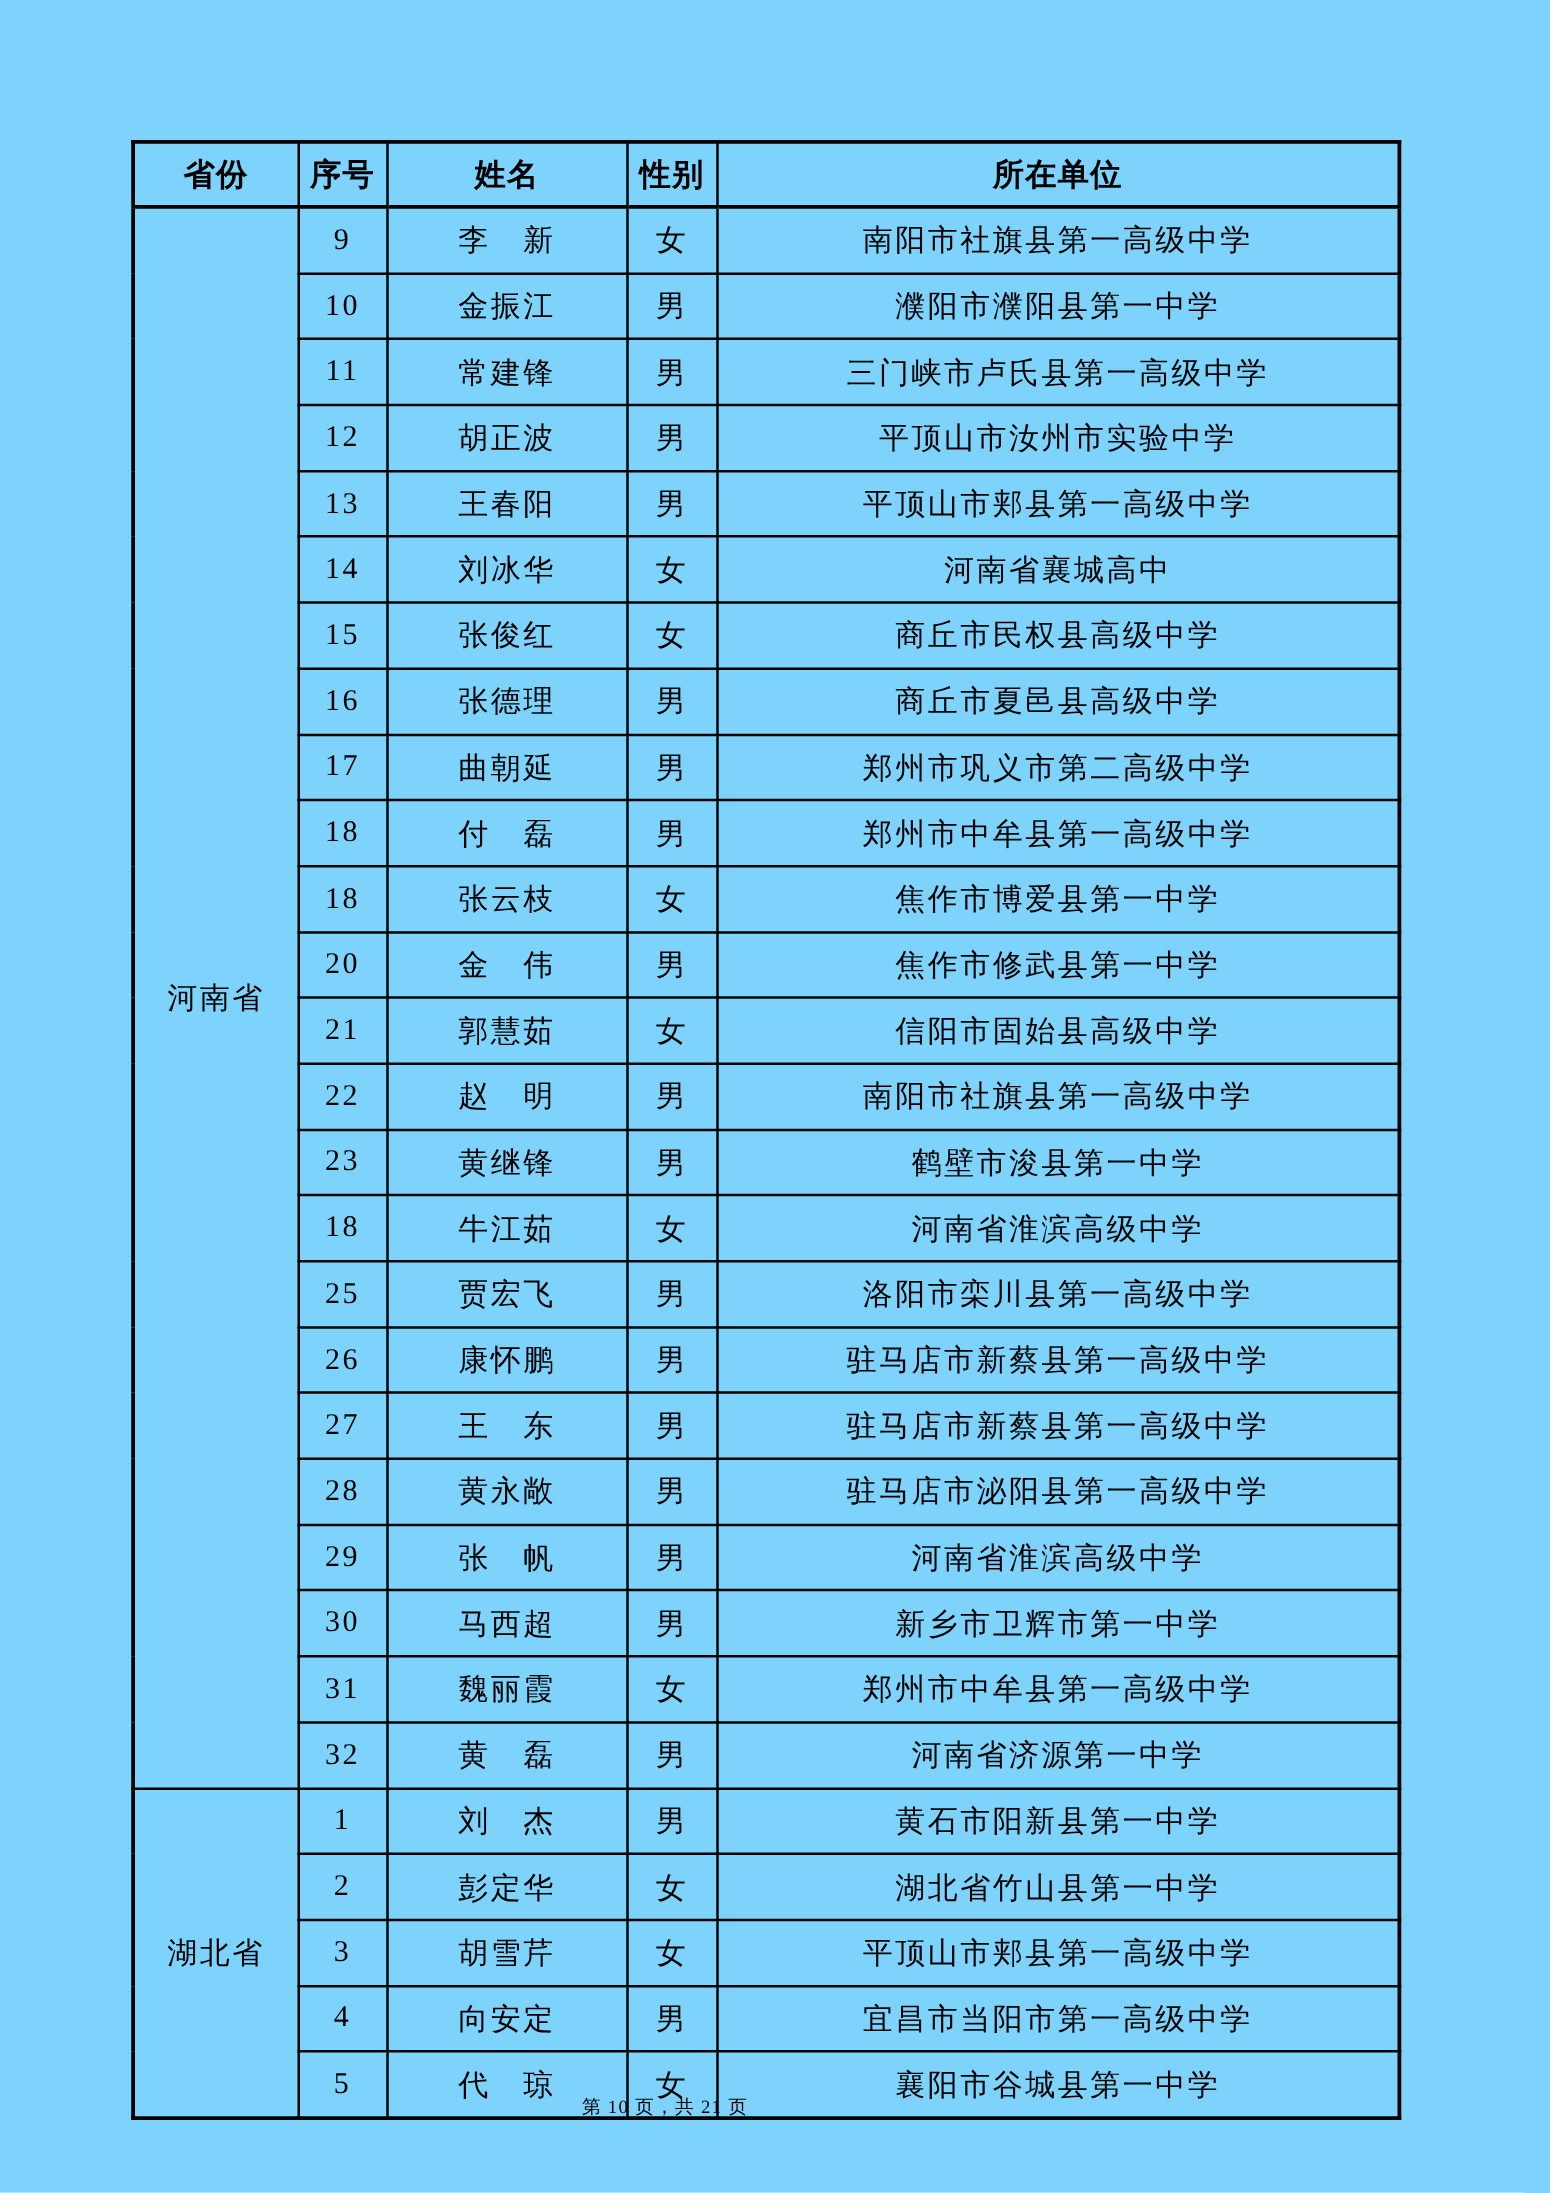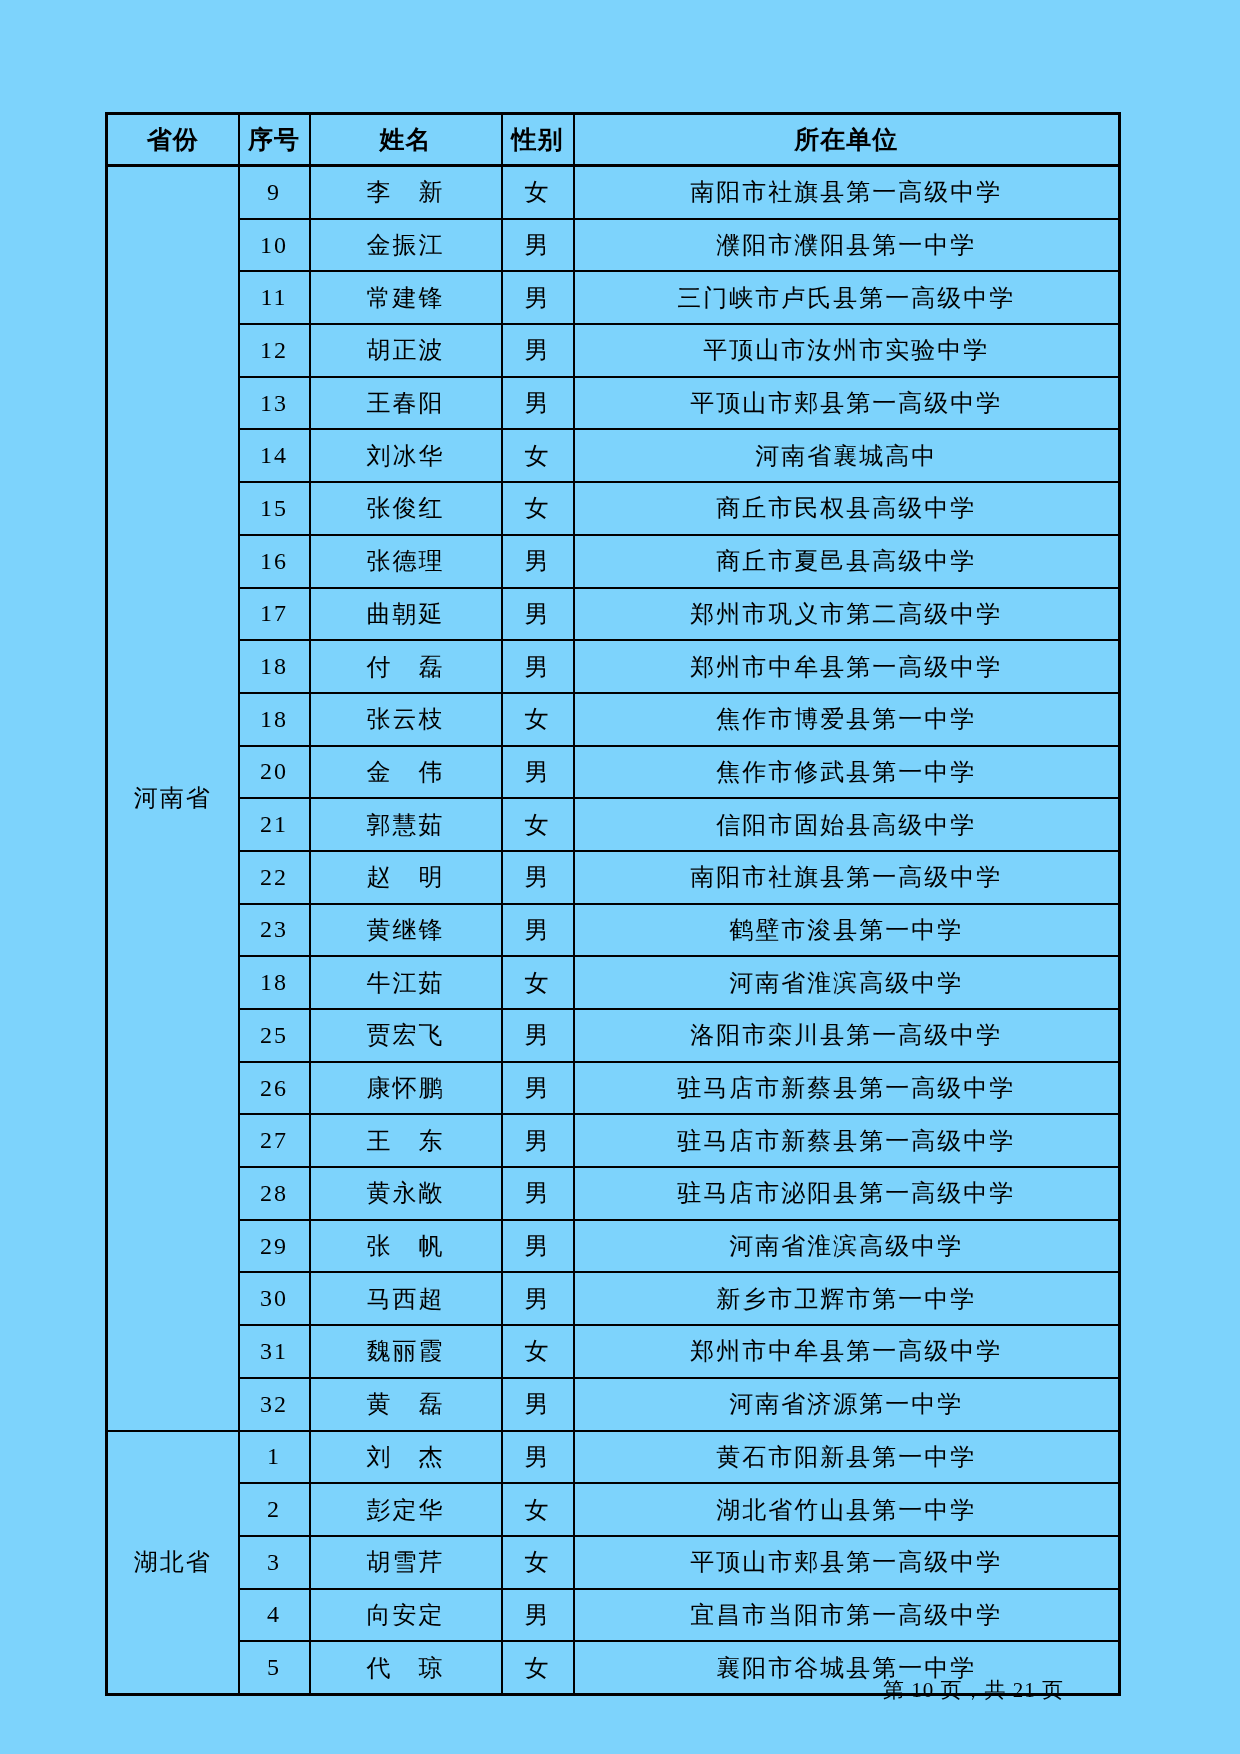--- a/index.html
+++ b/index.html
@@ -25,21 +25,21 @@
     font-family:"Liberation Sans","DejaVu Sans",sans-serif;
     font-weight:bold;font-size:25px;letter-spacing:1px;
   }
   table.roster tbody td{
     height:50.7px;
     font-size:24px;letter-spacing:2px;
   }
   td.col-no{font-size:25px;letter-spacing:0;font-family:"Liberation Serif","DejaVu Serif",serif;}
   .footer{
     position:absolute;left:0;top:1676px;width:1064px;
-    text-align:right;font-size:21px;letter-spacing:1px;
+    text-align:center;font-size:15px;letter-spacing:1px;
     font-family:"Liberation Serif","DejaVu Serif",serif;
   }
 </style>
 </head>
 <body>
 
 <div class="page">
 
   <table class="roster">
     <colgroup>

